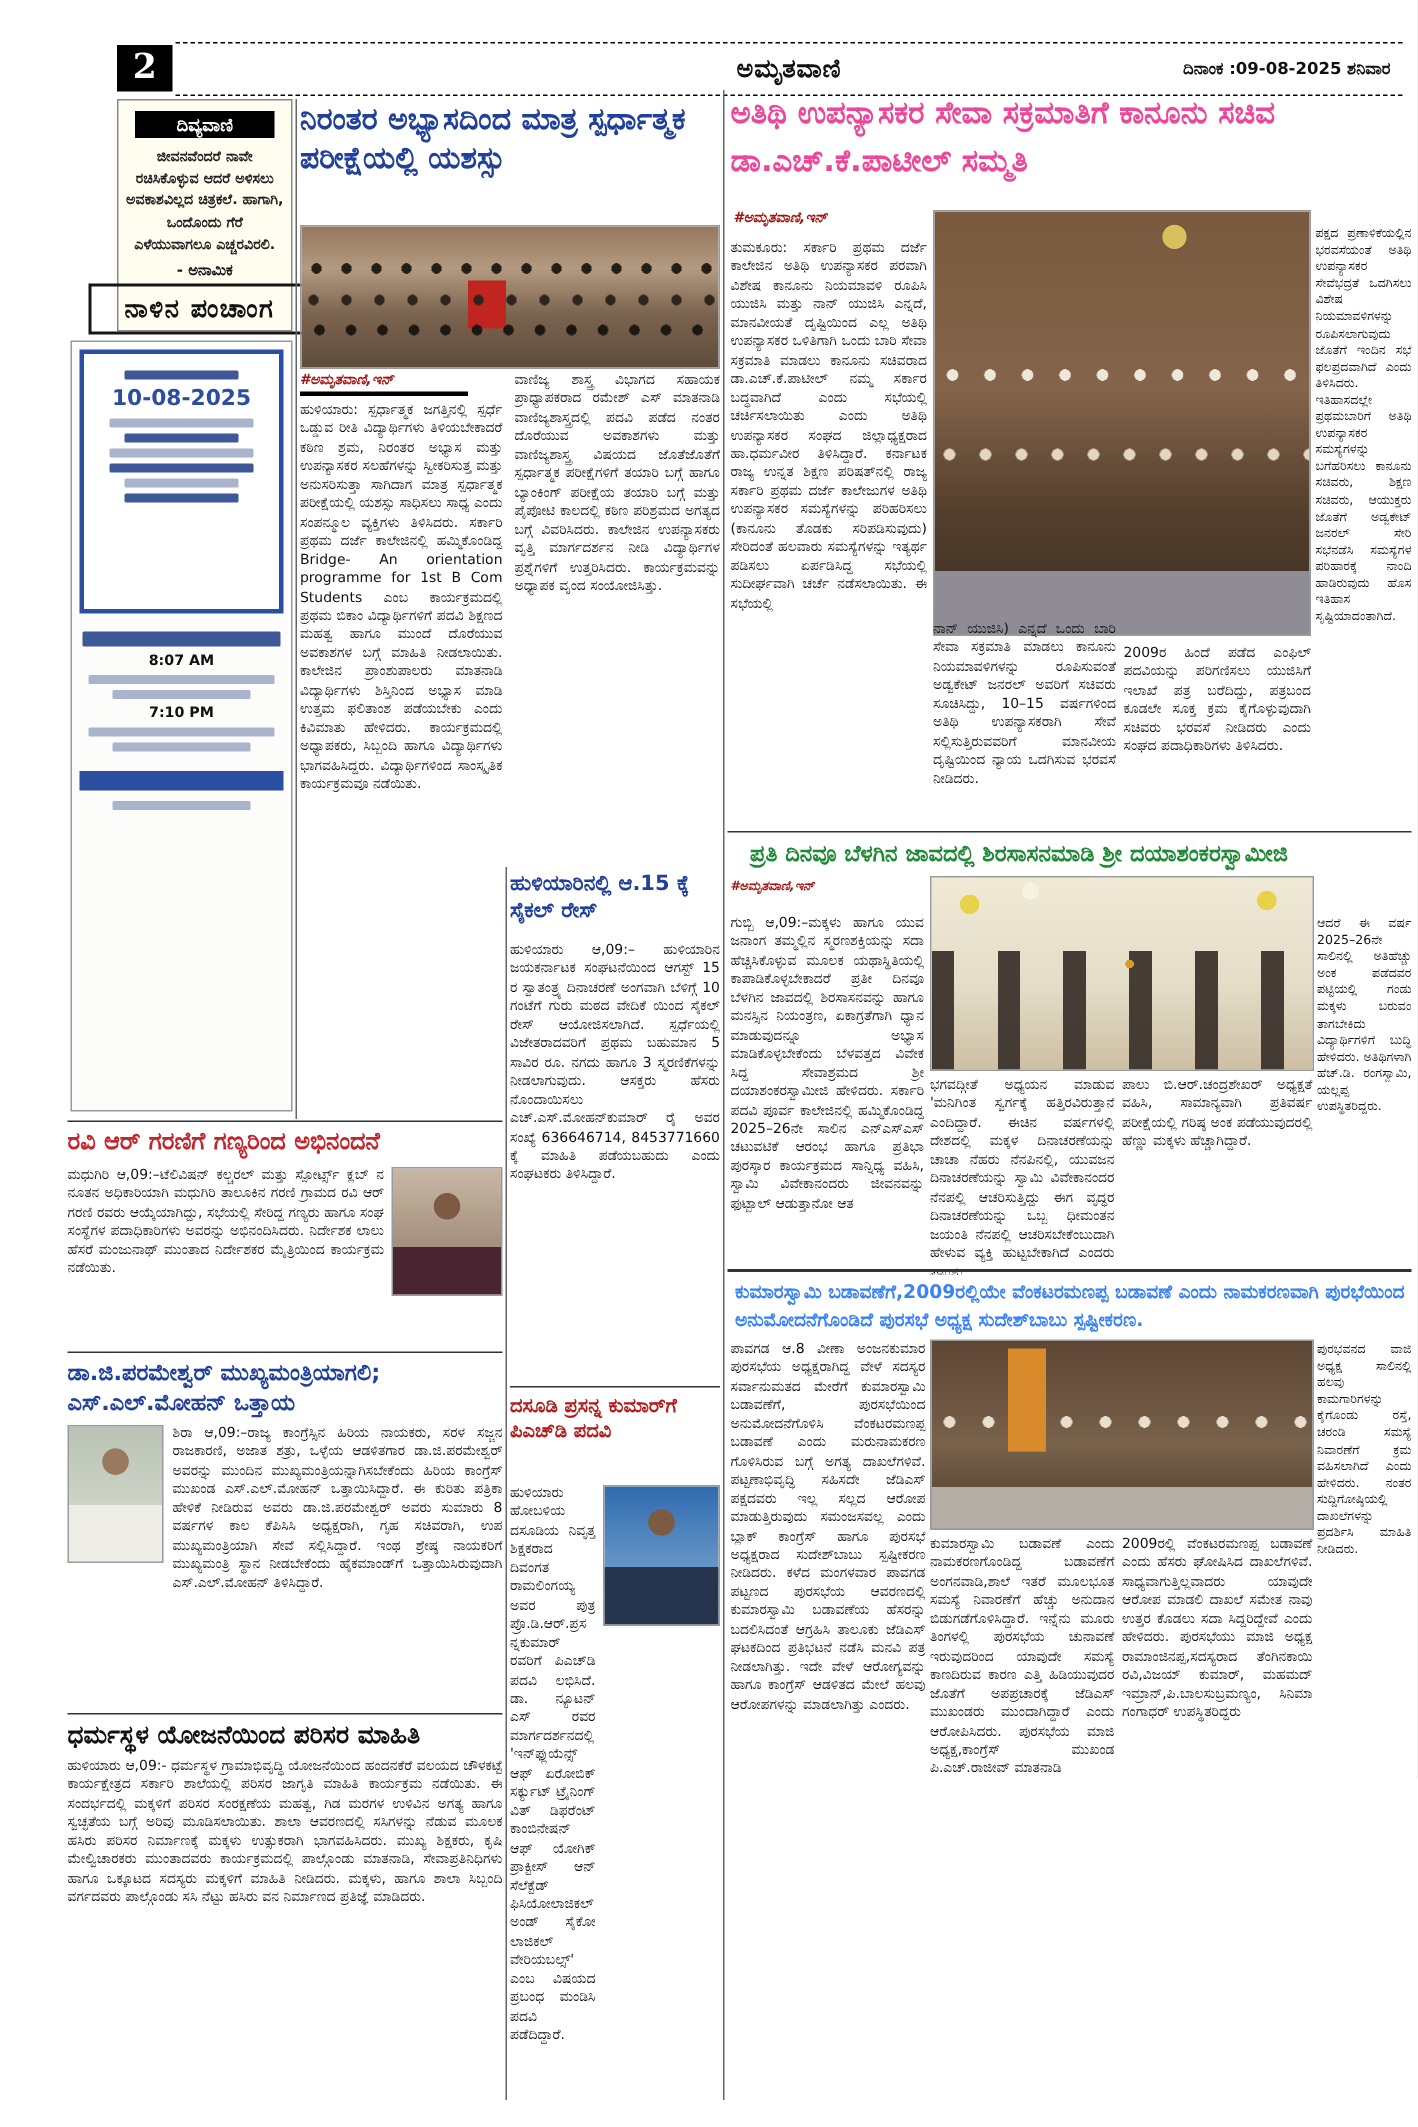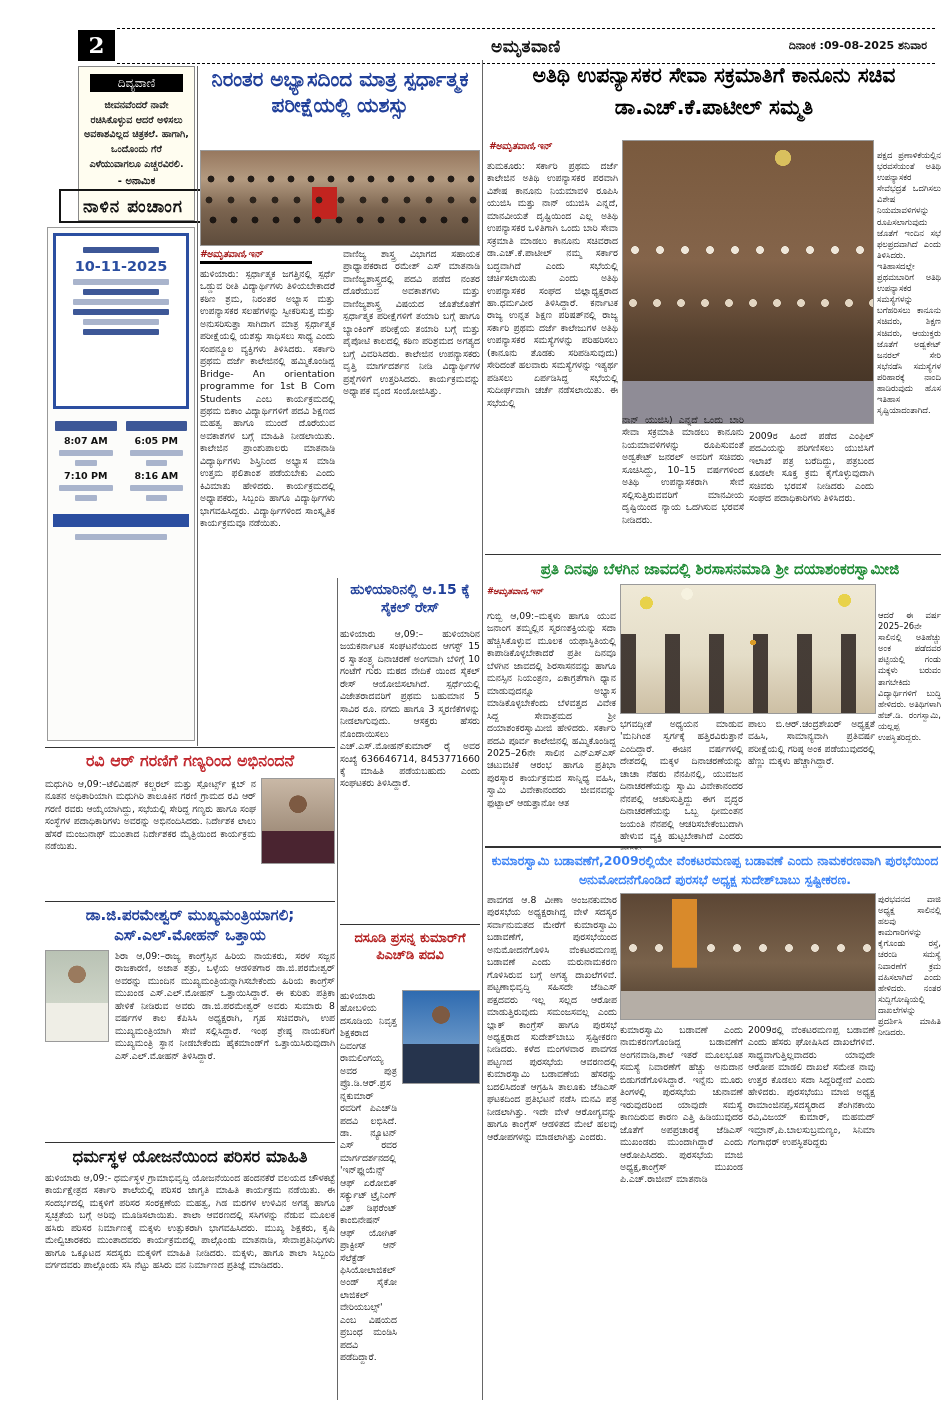--- a/index.html
+++ b/index.html
@@ -8,38 +8,38 @@
   .abs{position:absolute;}
   
   #header-strip{left:117px;top:28px;width:818px;height:34px;border-top:1.5px dashed #000;border-bottom:1.5px dashed #000;}
   #masthead{left:0;right:0;top:7px;text-align:center;font-size:17px;font-weight:bold;letter-spacing:.5px;}
   #dateline{right:8px;top:10px;font-size:11px;font-weight:bold;}
   #pagenum{left:78px;top:30px;width:37px;height:31px;background:#000;color:#fff;
            font-family:"DejaVu Serif","Liberation Serif",serif;font-weight:bold;font-size:23px;
            text-align:center;line-height:30px;}
   
   #divyavani{left:78px;top:66px;width:117px;height:155px;border:1px solid #888;background:#fffdf0;text-align:center;padding-top:5px;box-sizing:border-box;}
-  .dv-title{display:inline-block;background:#000;color:#fff;font-size:12px;font-weight:normal;padding:2px 28px;}
+  .dv-title{display:inline-block;background:#000;color:#fff;font-size:12px;font-weight:bold;padding:2px 28px;}
   .dv-quote{font-size:9.5px;font-weight:600;line-height:1.55;padding:6px 5px 0 5px;color:#222;}
   .dv-author{font-size:10px;font-weight:bold;margin-top:3px;}
   #pch-head{left:47px;top:189px;width:148px;height:34px;border:2px solid #151515;box-sizing:border-box;
             text-align:center;font-size:17px;font-weight:bold;line-height:30px;letter-spacing:1px;margin-left:12px;}
   #pch-card{left:47px;top:227px;width:148px;height:514px;border:1px solid #999;background:#fcfcfa;box-sizing:border-box;padding:5px;}
   .pc-top{border:3px solid #2b4ea0;height:176px;padding:7px 5px;text-align:center;box-sizing:border-box;background:#fff;}
   .skel{height:6px;background:#a9b4cc;margin:4px 6px;border-radius:1px;}
   .skel.d{background:#3d5797;}
   .skel.w60{margin-left:22px;margin-right:22px;}
   .skel.w80{margin-left:12px;margin-right:12px;}
   .pc-date{font-size:14.5px;font-weight:bold;color:#2b4ea0;margin:5px 0;}
   .pc-table{display:flex;gap:5px;margin-top:10px;}
   .pc-cell{flex:1;}
   .pc-time{font-size:9.5px;font-weight:bold;text-align:center;margin:4px 0;}
   .pc-bar{height:13px;background:#2b4ea0;margin-top:9px;}
   
-  .headline{font-weight:bold;text-align:center;line-height:1.3;}
+  .headline{font-weight:bold;line-height:1.3;}
   .byline{color:#a31515;font-weight:bold;font-size:9.5px;font-style:italic;}
   .col{font-size:9.3px;line-height:1.34;text-align:justify;color:#101010;overflow:hidden;word-break:break-word;}
   .col.narrow{font-size:8.4px;line-height:1.32;}
   .vline{width:1px;background:#666;}
   .hline{height:1px;background:#333;}
   .bar{background:#000;}
   
   .photo{overflow:hidden;border:1px solid #9a9a9a;box-sizing:border-box;}
   .ph-exam{background-image:
      radial-gradient(circle 5px at 10px 7px,#241d18 68%,transparent 72%),
@@ -110,64 +110,55 @@
   <div class="abs" id="divyavani">
     <span class="dv-title">ದಿವ್ಯವಾಣಿ</span>
     <div class="dv-quote">ಜೀವನವೆಂದರೆ ನಾವೇ ರಚಿಸಿಕೊಳ್ಳುವ ಆದರೆ ಅಳಿಸಲು ಅವಕಾಶವಿಲ್ಲದ ಚಿತ್ರಕಲೆ. ಹಾಗಾಗಿ, ಒಂದೊಂದು ಗೆರೆ ಎಳೆಯುವಾಗಲೂ ಎಚ್ಚರವಿರಲಿ.</div>
     <div class="dv-author">- ಅನಾಮಿಕ</div>
   </div>
 
   <div class="abs" id="pch-head">ನಾಳಿನ ಪಂಚಾಂಗ</div>
   <div class="abs" id="pch-card">
     <div class="pc-top">
       <div class="skel d w60"></div>
-      <div class="pc-date">10-11-2025</div>
+      <div class="pc-date">10-08-2025</div>
       <div class="skel w80"></div>
       <div class="skel d w60"></div>
       <div class="skel w80"></div>
       <div class="skel d w80"></div>
       <div class="skel w60"></div>
       <div class="skel d w60"></div>
     </div>
     <div class="pc-table">
       <div class="pc-cell">
         <div class="skel d" style="height:10px;margin:2px;"></div>
         <div class="pc-time">8:07 AM</div>
         <div class="skel"></div>
         <div class="skel w60"></div>
         <div class="pc-time">7:10 PM</div>
         <div class="skel"></div>
         <div class="skel w60"></div>
       </div>
-      <div class="pc-cell">
-        <div class="skel d" style="height:10px;margin:2px;"></div>
-        <div class="pc-time">6:05 PM</div>
-        <div class="skel"></div>
-        <div class="skel w60"></div>
-        <div class="pc-time">8:16 AM</div>
-        <div class="skel"></div>
-        <div class="skel w60"></div>
-      </div>
     </div>
     <div class="pc-bar"></div>
     <div class="skel w60" style="margin-top:7px;"></div>
   </div>
 
   <div class="abs vline" style="left:197px;top:66px;height:680px;"></div>
   <div class="abs vline" style="left:482px;top:60px;height:1340px;"></div>
   <div class="abs vline" style="left:337px;top:578px;height:822px;"></div>
 
   <div class="abs headline" style="left:200px;top:66px;width:280px;font-size:20px;color:#21409a;">ನಿರಂತರ ಅಭ್ಯಾಸದಿಂದ ಮಾತ್ರ ಸ್ಪರ್ಧಾತ್ಮಕ ಪರೀಕ್ಷೆಯಲ್ಲಿ ಯಶಸ್ಸು</div>
   <div class="abs photo ph-exam" style="left:200px;top:150px;width:280px;height:96px;"></div>
   <div class="abs byline" style="left:200px;top:248px;">#ಅಮೃತವಾಣಿ,ಇನ್</div>
   <div class="abs bar" style="left:200px;top:261px;width:112px;height:3px;"></div>
   <div class="abs col" style="left:200px;top:268px;width:135px;height:478px;">ಹುಳಿಯಾರು: ಸ್ಪರ್ಧಾತ್ಮಕ ಜಗತ್ತಿನಲ್ಲಿ ಸ್ಪರ್ಧೆ ಒಡ್ಡುವ ರೀತಿ ವಿದ್ಯಾರ್ಥಿಗಳು ತಿಳಿಯಬೇಕಾದರೆ ಕಠಿಣ ಶ್ರಮ, ನಿರಂತರ ಅಭ್ಯಾಸ ಮತ್ತು ಉಪನ್ಯಾಸಕರ ಸಲಹೆಗಳನ್ನು ಸ್ವೀಕರಿಸುತ್ತ ಮತ್ತು ಅನುಸರಿಸುತ್ತಾ ಸಾಗಿದಾಗ ಮಾತ್ರ ಸ್ಪರ್ಧಾತ್ಮಕ ಪರೀಕ್ಷೆಯಲ್ಲಿ ಯಶಸ್ಸು ಸಾಧಿಸಲು ಸಾಧ್ಯ ಎಂದು ಸಂಪನ್ಮೂಲ ವ್ಯಕ್ತಿಗಳು ತಿಳಿಸಿದರು. ಸರ್ಕಾರಿ ಪ್ರಥಮ ದರ್ಜೆ ಕಾಲೇಜಿನಲ್ಲಿ ಹಮ್ಮಿಕೊಂಡಿದ್ದ Bridge- An orientation programme for 1st B Com Students ಎಂಬ ಕಾರ್ಯಕ್ರಮದಲ್ಲಿ ಪ್ರಥಮ ಬಿಕಾಂ ವಿದ್ಯಾರ್ಥಿಗಳಿಗೆ ಪದವಿ ಶಿಕ್ಷಣದ ಮಹತ್ವ ಹಾಗೂ ಮುಂದೆ ದೊರೆಯುವ ಅವಕಾಶಗಳ ಬಗ್ಗೆ ಮಾಹಿತಿ ನೀಡಲಾಯಿತು. ಕಾಲೇಜಿನ ಪ್ರಾಂಶುಪಾಲರು ಮಾತನಾಡಿ ವಿದ್ಯಾರ್ಥಿಗಳು ಶಿಸ್ತಿನಿಂದ ಅಭ್ಯಾಸ ಮಾಡಿ ಉತ್ತಮ ಫಲಿತಾಂಶ ಪಡೆಯಬೇಕು ಎಂದು ಕಿವಿಮಾತು ಹೇಳಿದರು. ಕಾರ್ಯಕ್ರಮದಲ್ಲಿ ಅಧ್ಯಾಪಕರು, ಸಿಬ್ಬಂದಿ ಹಾಗೂ ವಿದ್ಯಾರ್ಥಿಗಳು ಭಾಗವಹಿಸಿದ್ದರು. ವಿದ್ಯಾರ್ಥಿಗಳಿಂದ ಸಾಂಸ್ಕೃತಿಕ ಕಾರ್ಯಕ್ರಮವೂ ನಡೆಯಿತು.</div>
   <div class="abs col" style="left:343px;top:248px;width:137px;height:328px;">ವಾಣಿಜ್ಯ ಶಾಸ್ತ್ರ ವಿಭಾಗದ ಸಹಾಯಕ ಪ್ರಾಧ್ಯಾಪಕರಾದ ರಮೇಶ್ ಎಸ್ ಮಾತನಾಡಿ ವಾಣಿಜ್ಯಶಾಸ್ತ್ರದಲ್ಲಿ ಪದವಿ ಪಡೆದ ನಂತರ ದೊರೆಯುವ ಅವಕಾಶಗಳು ಮತ್ತು ವಾಣಿಜ್ಯಶಾಸ್ತ್ರ ವಿಷಯದ ಜೊತೆಜೊತೆಗೆ ಸ್ಪರ್ಧಾತ್ಮಕ ಪರೀಕ್ಷೆಗಳಿಗೆ ತಯಾರಿ ಬಗ್ಗೆ ಹಾಗೂ ಬ್ಯಾಂಕಿಂಗ್ ಪರೀಕ್ಷೆಯ ತಯಾರಿ ಬಗ್ಗೆ ಮತ್ತು ಪೈಪೋಟಿ ಕಾಲದಲ್ಲಿ ಕಠಿಣ ಪರಿಶ್ರಮದ ಅಗತ್ಯದ ಬಗ್ಗೆ ವಿವರಿಸಿದರು. ಕಾಲೇಜಿನ ಉಪನ್ಯಾಸಕರು ವೃತ್ತಿ ಮಾರ್ಗದರ್ಶನ ನೀಡಿ ವಿದ್ಯಾರ್ಥಿಗಳ ಪ್ರಶ್ನೆಗಳಿಗೆ ಉತ್ತರಿಸಿದರು. ಕಾರ್ಯಕ್ರಮವನ್ನು ಅಧ್ಯಾಪಕ ವೃಂದ ಸಂಯೋಜಿಸಿತ್ತು.</div>
 
-  <div class="abs headline" style="left:487px;top:60px;width:454px;font-size:20.5px;color:#000000;line-height:1.55;">ಅತಿಥಿ ಉಪನ್ಯಾಸಕರ ಸೇವಾ ಸಕ್ರಮಾತಿಗೆ ಕಾನೂನು ಸಚಿವ ಡಾ.ಎಚ್.ಕೆ.ಪಾಟೀಲ್ ಸಮ್ಮತಿ</div>
+  <div class="abs headline" style="left:487px;top:60px;width:454px;font-size:20.5px;color:#ec4899;line-height:1.55;">ಅತಿಥಿ ಉಪನ್ಯಾಸಕರ ಸೇವಾ ಸಕ್ರಮಾತಿಗೆ ಕಾನೂನು ಸಚಿವ ಡಾ.ಎಚ್.ಕೆ.ಪಾಟೀಲ್ ಸಮ್ಮತಿ</div>
   <div class="abs byline" style="left:489px;top:140px;">#ಅಮೃತವಾಣಿ,ಇನ್</div>
   <div class="abs photo ph-meeting" style="left:622px;top:140px;width:252px;height:284px;"></div>
   <div class="abs col" style="left:487px;top:160px;width:131px;height:420px;">ತುಮಕೂರು: ಸರ್ಕಾರಿ ಪ್ರಥಮ ದರ್ಜೆ ಕಾಲೇಜಿನ ಅತಿಥಿ ಉಪನ್ಯಾಸಕರ ಪರವಾಗಿ ವಿಶೇಷ ಕಾನೂನು ನಿಯಮಾವಳಿ ರೂಪಿಸಿ ಯುಜಿಸಿ ಮತ್ತು ನಾನ್ ಯುಜಿಸಿ ಎನ್ನದೆ, ಮಾನವೀಯತೆ ದೃಷ್ಟಿಯಿಂದ ಎಲ್ಲ ಅತಿಥಿ ಉಪನ್ಯಾಸಕರ ಒಳಿತಿಗಾಗಿ ಒಂದು ಬಾರಿ ಸೇವಾ ಸಕ್ರಮಾತಿ ಮಾಡಲು ಕಾನೂನು ಸಚಿವರಾದ ಡಾ.ಎಚ್.ಕೆ.ಪಾಟೀಲ್ ನಮ್ಮ ಸರ್ಕಾರ ಬದ್ಧವಾಗಿದೆ ಎಂದು ಸಭೆಯಲ್ಲಿ ಚರ್ಚಿಸಲಾಯಿತು ಎಂದು ಅತಿಥಿ ಉಪನ್ಯಾಸಕರ ಸಂಘದ ಜಿಲ್ಲಾಧ್ಯಕ್ಷರಾದ ಹಾ.ಧರ್ಮವೀರ ತಿಳಿಸಿದ್ದಾರೆ. ಕರ್ನಾಟಕ ರಾಜ್ಯ ಉನ್ನತ ಶಿಕ್ಷಣ ಪರಿಷತ್‌ನಲ್ಲಿ ರಾಜ್ಯ ಸರ್ಕಾರಿ ಪ್ರಥಮ ದರ್ಜೆ ಕಾಲೇಜುಗಳ ಅತಿಥಿ ಉಪನ್ಯಾಸಕರ ಸಮಸ್ಯೆಗಳನ್ನು ಪರಿಹರಿಸಲು (ಕಾನೂನು ತೊಡಕು ಸರಿಪಡಿಸುವುದು) ಸೇರಿದಂತೆ ಹಲವಾರು ಸಮಸ್ಯೆಗಳನ್ನು ಇತ್ಯರ್ಥ ಪಡಿಸಲು ಏರ್ಪಡಿಸಿದ್ದ ಸಭೆಯಲ್ಲಿ ಸುದೀರ್ಘವಾಗಿ ಚರ್ಚೆ ನಡೆಸಲಾಯಿತು. ಈ ಸಭೆಯಲ್ಲಿ</div>
   <div class="abs col" style="left:622px;top:414px;width:122px;height:148px;">ನಾನ್ ಯುಜಿಸಿ) ಎನ್ನದೆ ಒಂದು ಬಾರಿ ಸೇವಾ ಸಕ್ರಮಾತಿ ಮಾಡಲು ಕಾನೂನು ನಿಯಮಾವಳಿಗಳನ್ನು ರೂಪಿಸುವಂತೆ ಅಡ್ವಕೇಟ್ ಜನರಲ್ ಅವರಿಗೆ ಸಚಿವರು ಸೂಚಿಸಿದ್ದು, 10–15 ವರ್ಷಗಳಿಂದ ಅತಿಥಿ ಉಪನ್ಯಾಸಕರಾಗಿ ಸೇವೆ ಸಲ್ಲಿಸುತ್ತಿರುವವರಿಗೆ ಮಾನವೀಯ ದೃಷ್ಟಿಯಿಂದ ನ್ಯಾಯ ಒದಗಿಸುವ ಭರವಸೆ ನೀಡಿದರು.</div>
   <div class="abs col" style="left:749px;top:430px;width:125px;height:148px;">2009ರ ಹಿಂದೆ ಪಡೆದ ಎಂಫಿಲ್ ಪದವಿಯನ್ನು ಪರಿಗಣಿಸಲು ಯುಜಿಸಿಗೆ ಇಲಾಖೆ ಪತ್ರ ಬರೆದಿದ್ದು, ಪತ್ರಬಂದ ಕೂಡಲೇ ಸೂಕ್ತ ಕ್ರಮ ಕೈಗೊಳ್ಳುವುದಾಗಿ ಸಚಿವರು ಭರವಸೆ ನೀಡಿದರು ಎಂದು ಸಂಘದ ಪದಾಧಿಕಾರಿಗಳು ತಿಳಿಸಿದರು.</div>
   <div class="abs col narrow" style="left:877px;top:150px;width:64px;height:430px;">ಪಕ್ಷದ ಪ್ರಣಾಳಿಕೆಯಲ್ಲಿನ ಭರವಸೆಯಂತೆ ಅತಿಥಿ ಉಪನ್ಯಾಸಕರ ಸೇವೆಭದ್ರತೆ ಒದಗಿಸಲು ವಿಶೇಷ ನಿಯಮಾವಳಿಗಳನ್ನು ರೂಪಿಸಲಾಗುವುದು ಜೊತೆಗೆ ಇಂದಿನ ಸಭೆ ಫಲಪ್ರದವಾಗಿದೆ ಎಂದು ತಿಳಿಸಿದರು. ಇತಿಹಾಸದಲ್ಲೇ ಪ್ರಥಮಬಾರಿಗೆ ಅತಿಥಿ ಉಪನ್ಯಾಸಕರ ಸಮಸ್ಯೆಗಳನ್ನು ಬಗೆಹರಿಸಲು ಕಾನೂನು ಸಚಿವರು, ಶಿಕ್ಷಣ ಸಚಿವರು, ಆಯುಕ್ತರು ಜೊತೆಗೆ ಅಡ್ವಕೇಟ್ ಜನರಲ್ ಸೇರಿ ಸಭೆನಡೆಸಿ ಸಮಸ್ಯೆಗಳ ಪರಿಹಾರಕ್ಕೆ ನಾಂದಿ ಹಾಡಿರುವುದು ಹೊಸ ಇತಿಹಾಸ ಸೃಷ್ಟಿಯಾದಂತಾಗಿದೆ.</div>
 
   <div class="abs hline" style="left:485px;top:554px;width:456px;"></div>
   <div class="abs headline" style="left:500px;top:560px;width:440px;font-size:15px;color:#1e8a34;">ಪ್ರತಿ ದಿನವೂ ಬೆಳಗಿನ ಜಾವದಲ್ಲಿ ಶಿರಸಾಸನಮಾಡಿ ಶ್ರೀ ದಯಾಶಂಕರಸ್ವಾಮೀಜಿ</div>
   <div class="abs byline" style="left:487px;top:586px;font-size:8.5px;">#ಅಮೃತವಾಣಿ,ಇನ್</div>

